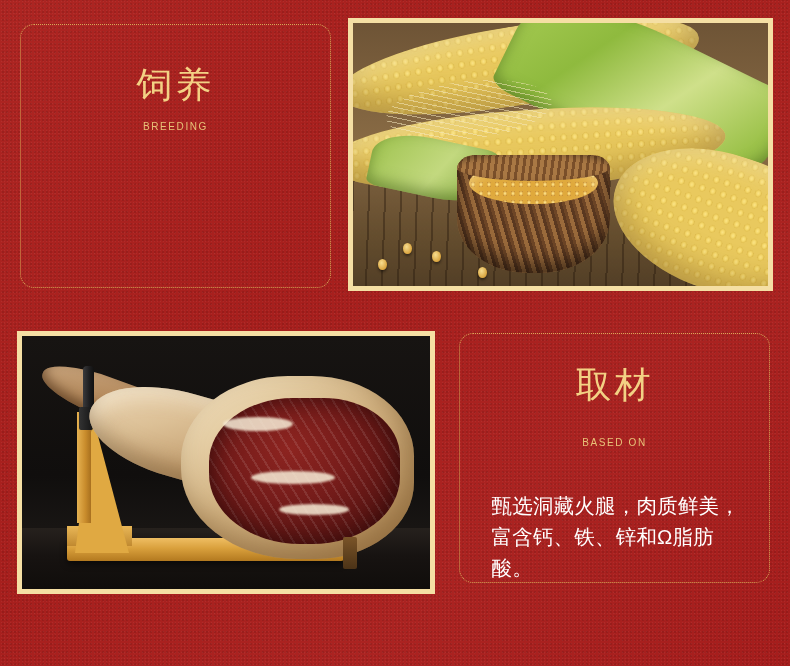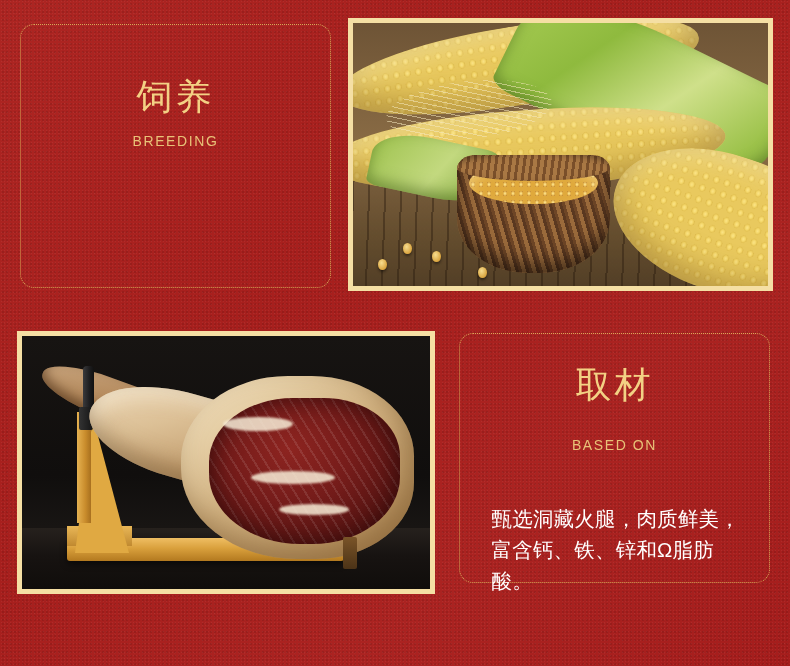--- a/index.html
+++ b/index.html
@@ -58,26 +58,26 @@
   .card-title {
     color: #f3d184;
     font-size: 36px;
     line-height: 1;
     font-weight: 400;
     letter-spacing: 3px;
     text-align: center;
     white-space: nowrap;
   }
 
-  #card-breeding .card-title { margin-top: 54px; text-align: center; }
+  #card-breeding .card-title { margin-top: 42px; text-align: center; }
   #card-based-on .card-title { margin-top: 33px; }
 
   .card-subtitle {
     color: #e8c278;
-    font-size: 14px;
+    font-size: 10px;
     letter-spacing: 1.6px;
     font-weight: 400;
     text-align: center;
     white-space: nowrap;
   }
 
   #card-breeding .card-subtitle { margin-top: 18px; }
   #card-based-on .card-subtitle { margin-top: 18px; }
 
   .card-body {
@@ -89,21 +89,21 @@
     white-space: pre-line;
   }
 
   #card-breeding .card-body {
     margin-top: 30px;
     width: 247px;
     margin-left: 8px;
   }
 
   #card-based-on .card-body {
-    margin-top: 34px;
+    margin-top: 26px;
     width: 252px;
     margin-left: 6px;
   }
 
   
   .photo-frame {
     position: absolute;
     box-sizing: border-box;
     border: 5px solid #f5dfa4;
     overflow: hidden;

